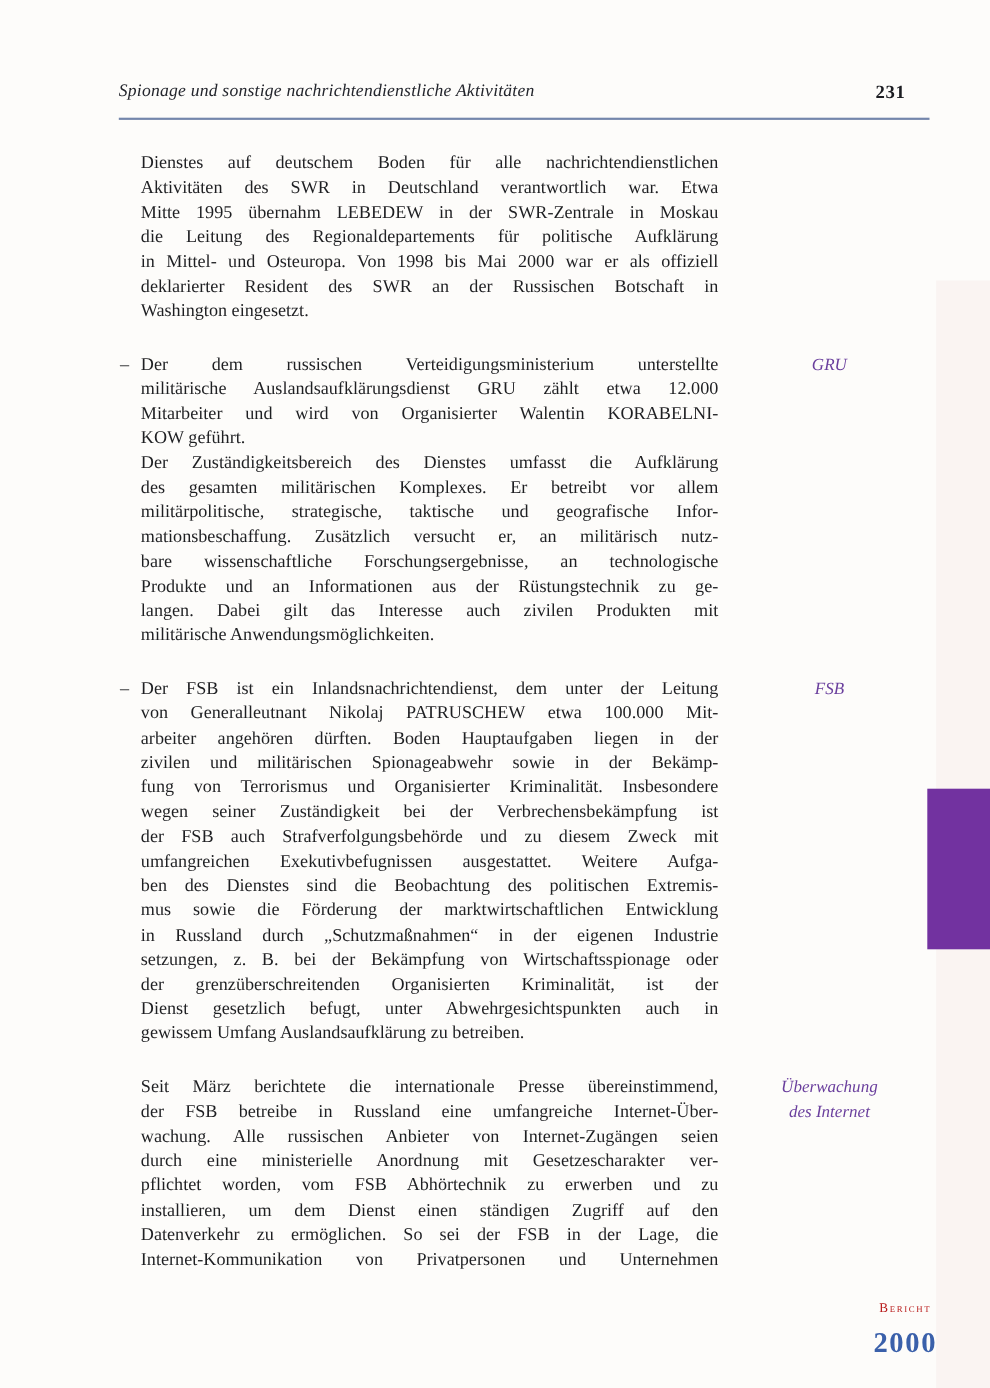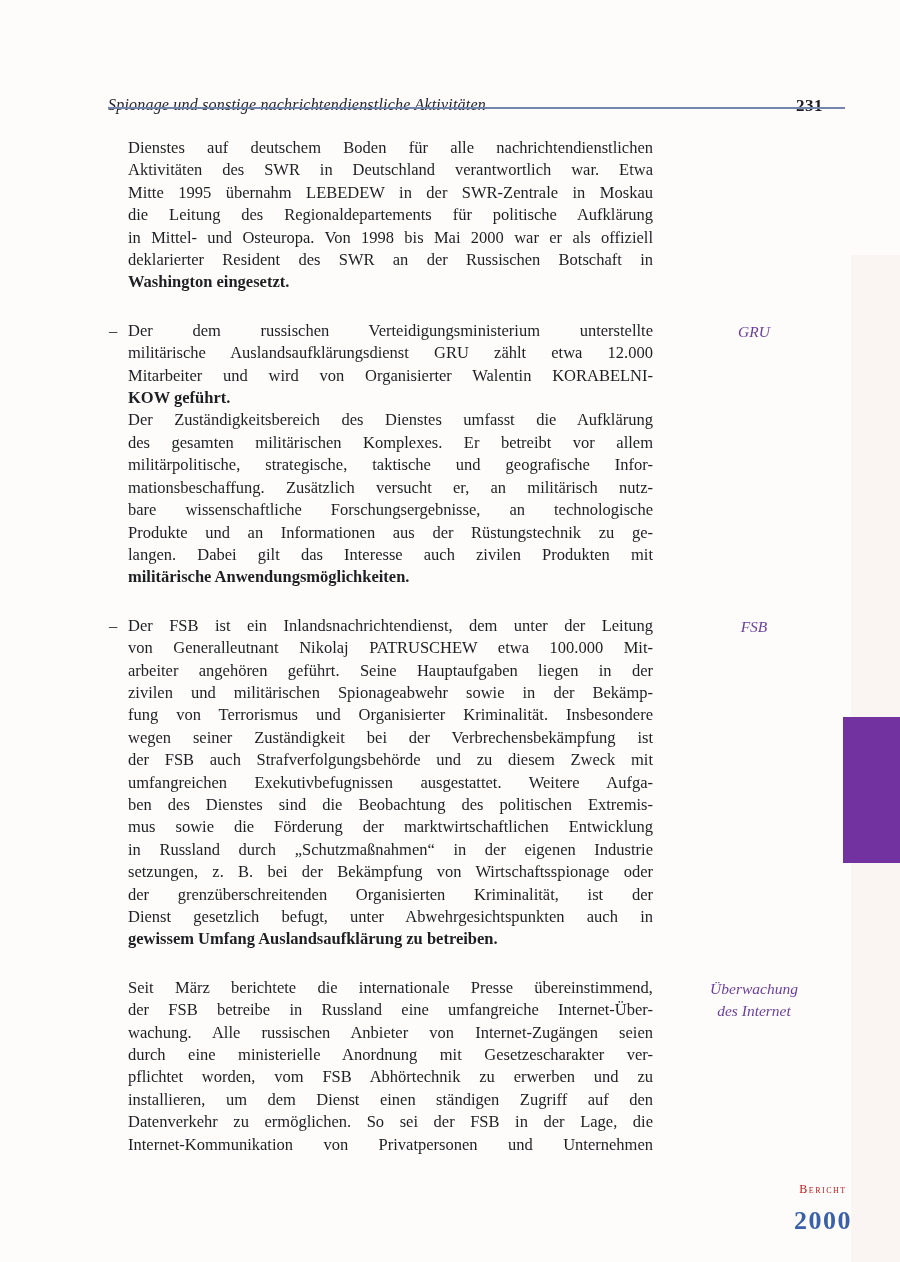--- a/index.html
+++ b/index.html
@@ -10,42 +10,42 @@
     color:#1e1f22;
     overflow:hidden;
   }
   .page { position:absolute; inset:0; }
 
   .edge-tint {
     position:absolute; left:851px; top:255px; width:49px; height:1007px;
     background:#faf4f2;
   }
 
-  .header { position:absolute; left:108px; top:96px; width:737px; height:20px;text-align:center; }
+  .header { position:absolute; left:108px; top:74px; width:737px; height:20px;text-align:center; }
   .header-title {
     position:absolute; left:0; top:0;
     font-style:italic; font-size:16px; color:#23252c; letter-spacing:0.2px;
   }
   .page-number {
     position:absolute; right:22px; top:0;
     font-weight:bold; font-size:17px; color:#1c1d22; letter-spacing:0.5px;
   }
   .header-rule {
     position:absolute; left:108px; top:107px; width:737px; height:2px;
     background:#7486ab;
   }
 
   .body-col {
     position:absolute; left:128px; top:137px; width:525px;
     font-size:16.5px; line-height:22.4px; color:#1e1f22;
   }
   .block { position:relative; }
   .block + .block { margin-top:26px; }
   .line { text-align:justify; text-align-last:justify; }
-  .line.flush { text-align-last:left;font-weight:bold; }
+  .line.flush { text-align-last:left; }
   .dash { position:absolute; left:-19px; top:0; }
 
   .margin-note {
     position:absolute; left:562px; top:1px; width:128px;
     text-align:center; font-style:italic;
     font-size:15.5px; line-height:22px; color:#6a3f9d;
   }
 
   .tab {
     position:absolute; left:843px; top:717px; width:57px; height:146px;
@@ -103,21 +103,21 @@
         <div class="line">langen. Dabei gilt das Interesse auch zivilen Produkten mit</div>
         <div class="line flush">militärische Anwendungsmöglichkeiten.</div>
       </div>
       <div class="block">
         <span class="dash">–</span>
         <div class="margin-note">
           <div>FSB</div>
         </div>
         <div class="line">Der FSB ist ein Inlandsnachrichtendienst, dem unter der Leitung</div>
         <div class="line">von Generalleutnant Nikolaj PATRUSCHEW etwa 100.000 Mit-</div>
-        <div class="line">arbeiter angehören geführt. Seine Hauptaufgaben liegen in der</div>
+        <div class="line">arbeiter angehören dürften. Boden Hauptaufgaben liegen in der</div>
         <div class="line">zivilen und militärischen Spionageabwehr sowie in der Bekämp-</div>
         <div class="line">fung von Terrorismus und Organisierter Kriminalität. Insbesondere</div>
         <div class="line">wegen seiner Zuständigkeit bei der Verbrechensbekämpfung ist</div>
         <div class="line">der FSB auch Strafverfolgungsbehörde und zu diesem Zweck mit</div>
         <div class="line">umfangreichen Exekutivbefugnissen ausgestattet. Weitere Aufga-</div>
         <div class="line">ben des Dienstes sind die Beobachtung des politischen Extremis-</div>
         <div class="line">mus sowie die Förderung der marktwirtschaftlichen Entwicklung</div>
         <div class="line">in Russland durch „Schutzmaßnahmen“ in der eigenen Industrie</div>
         <div class="line">setzungen, z. B. bei der Bekämpfung von Wirtschaftsspionage oder</div>
         <div class="line">der grenzüberschreitenden Organisierten Kriminalität, ist der</div>

